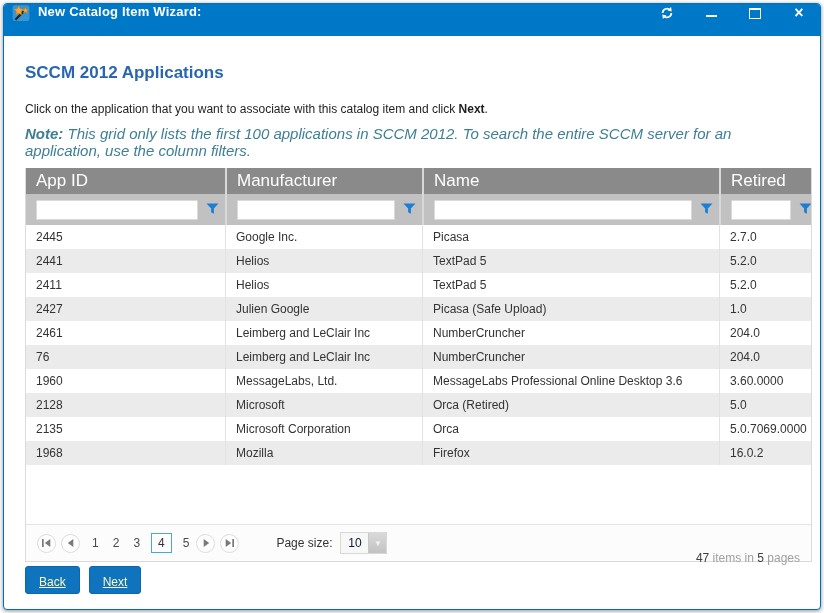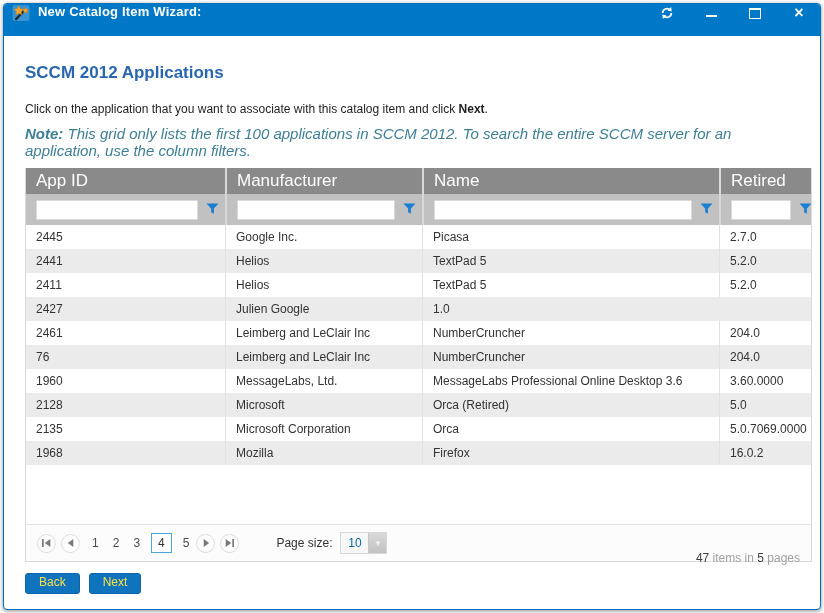--- a/index.html
+++ b/index.html
@@ -47,30 +47,30 @@
 
   
   .pager{height:36px;border-top:1px solid #E3E3E3;background:#FCFCFC;display:flex;align-items:center;
     padding:0 11px;font-size:12px;color:#4A4A4A;}
   .nav-btn{width:19px;height:19px;border:1px solid #DCDCDC;border-radius:50%;background:#fff;
     display:flex;align-items:center;justify-content:center;margin-right:5px;padding:0;cursor:pointer;}
   .page-num{margin:0 7px;color:#4A4A4A;cursor:pointer;}
   .page-num.current{border:1px solid #4DA6DA;background:#fff;padding:2px 6px;margin:0 4px;color:#333;}
   .pgsize-label{margin-left:32px;color:#333;}
   .pgsize{display:flex;margin-left:8px;border:1px solid #D8D8D8;height:22px;box-sizing:border-box;cursor:pointer;}
-  .pgsize-val{width:27px;background:#F7F7F7;display:flex;align-items:center;justify-content:center;color:#0369a1;}
+  .pgsize-val{width:27px;background:#F7F7F7;display:flex;align-items:center;justify-content:center;color:#0f172a;}
   .pgsize-arrow{width:17px;background:linear-gradient(#D9D9D9,#C2C2C2);display:flex;align-items:center;
     justify-content:center;color:#F2F2F2;font-size:8px;border-left:1px solid #C8C8C8;}
   .pager-info{margin-left:auto;color:#A0A0A0;margin-top:30px;}
   .pager-info .strong{color:#3F3F3F;}
 
   
   .footer{position:absolute;left:21px;bottom:15px;display:flex;gap:9px;}
-  .btn{background:#0F74BD;border:1px solid #0D65AC;color:#fde047;font-size:12px;
-    padding:1px 13px 4px 13px;border-radius:3px;cursor:pointer;font-family:inherit;}
+  .btn{background:#0F74BD;border:1px solid #0D65AC;color:#fef9c3;font-size:12px;
+    padding:8px 13px 4px 13px;border-radius:3px;cursor:pointer;font-family:inherit;text-decoration:underline;}
 </style>
 </head>
 <body>
 
 <div class="stage">
 <div class="window">
 
   <div class="titlebar">
     <span class="app-icon">
       <svg width="18" height="18" viewBox="0 0 16 16">
@@ -159,20 +159,21 @@
       </div>
       <div class="g-row g-data">
         <div class="cell c0">2411</div>
         <div class="cell c1">Helios</div>
         <div class="cell c2">TextPad 5</div>
         <div class="cell c3">5.2.0</div>
       </div>
       <div class="g-row g-data alt">
         <div class="cell c0">2427</div>
         <div class="cell c1">Julien Google</div>
+        <div class="cell c2">Picasa (Safe Upload)</div>
         <div class="cell c3">1.0</div>
       </div>
       <div class="g-row g-data">
         <div class="cell c0">2461</div>
         <div class="cell c1">Leimberg and LeClair Inc</div>
         <div class="cell c2">NumberCruncher</div>
         <div class="cell c3">204.0</div>
       </div>
       <div class="g-row g-data alt">
         <div class="cell c0">76</div>

